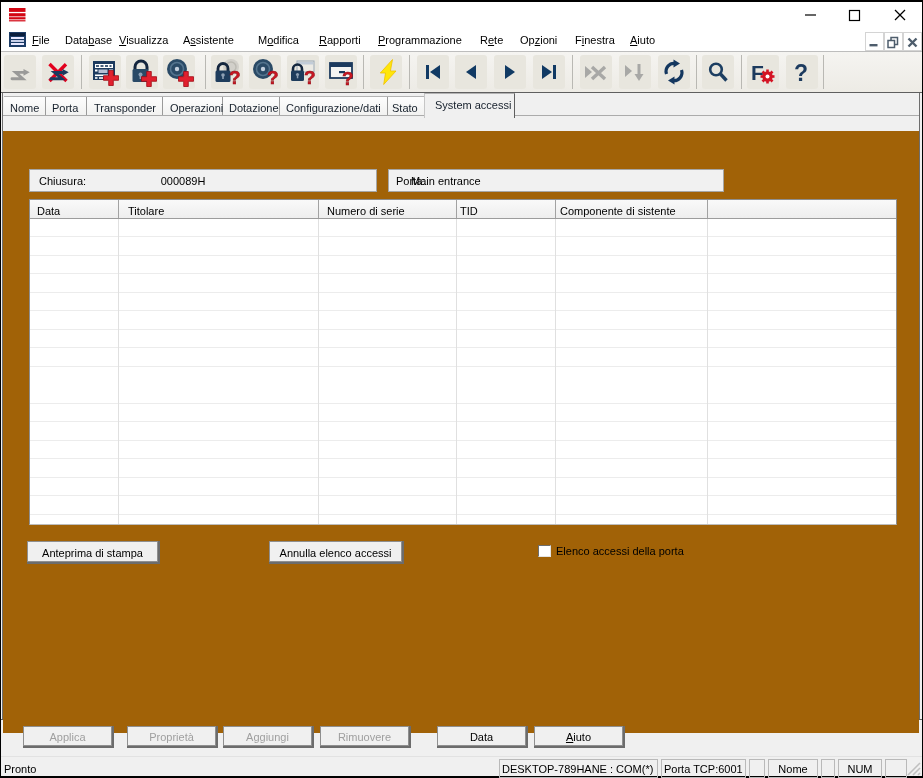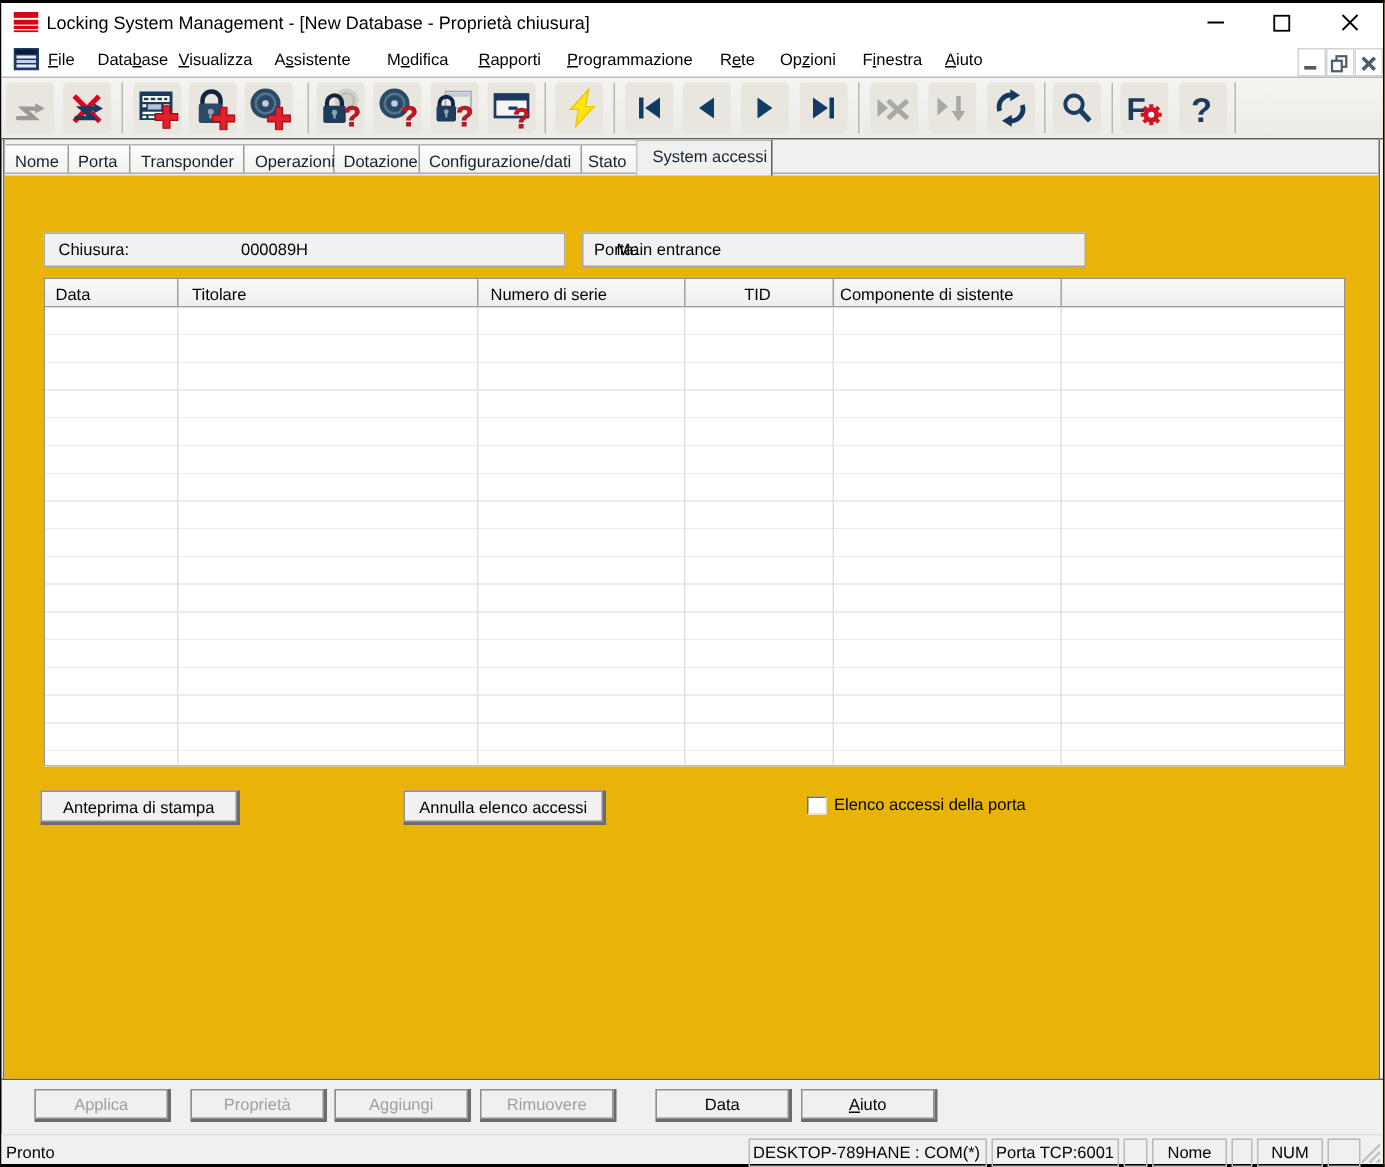--- a/index.html
+++ b/index.html
@@ -26,21 +26,20 @@
 <div class="abs" style="left:0;top:0;width:1px;height:778px;background:#000"></div>
 <div class="abs" style="left:922px;top:0;width:1px;height:778px;background:#000"></div>
 
 <div class="abs titlebar">
   <svg class="abs" style="left:8px;top:6px" width="17" height="14" viewBox="0 0 17 14">
     <rect x="0" y="0" width="16.5" height="3.9" fill="#d30613"></rect>
     <rect x="0" y="5.2" width="16.5" height="3.2" fill="#d30613"></rect>
     <rect x="0" y="9.2" width="16.5" height="2.2" fill="#d30613"></rect>
     <rect x="0" y="12.2" width="16.5" height="1.2" fill="#d30613"></rect>
   </svg>
-  <span class="abs" style="left:30px;top:6px;font-size:12px;color:#000;white-space:pre">Locking System Management - [New Database - Proprietà chiusura]</span>
   <svg class="abs" style="left:798px;top:0" width="120" height="26" viewBox="0 0 120 26">
     <line x1="6" y1="13" x2="17" y2="13" stroke="#000" stroke-width="1.2"></line>
     <rect x="50.5" y="8.5" width="10" height="10" fill="none" stroke="#000" stroke-width="1.2"></rect>
     <line x1="96" y1="8" x2="106" y2="18" stroke="#000" stroke-width="1.2"></line>
     <line x1="106" y1="8" x2="96" y2="18" stroke="#000" stroke-width="1.2"></line>
   </svg>
 </div>
 
 <div class="abs menubar">
   <svg class="abs" style="left:8px;top:4px" width="17" height="15" viewBox="0 0 17 15">
@@ -271,40 +270,40 @@
   <span class="tab" style="left:49px;top:8.5px">Porta</span>
   <span class="tab" style="left:91px;top:8.5px">Transponder</span>
   <span class="tab" style="left:167px;top:8.5px">Operazioni</span>
   <span class="tab" style="left:226px;top:8.5px">Dotazione</span>
   <span class="tab" style="left:283px;top:8.5px">Configurazione/dati</span>
   <span class="tab" style="left:389px;top:8.5px">Stato</span>
   <div class="abs" style="left:421px;top:0;width:89px;height:24px;background:#f0f0f0;border-left:1px solid #c6c6c6;border-top:1px solid #b2b2b2;border-right:1px solid #5e5e5e"></div>
   <span class="tab" style="left:432px;top:5.5px">System accessi</span>
 </div>
 
-<div class="abs" id="page" style="left:3px;top:117px;width:916px;height:602px;background:#eab308">
+<div class="abs" id="page" style="left:3px;top:131px;width:916px;height:602px;background:#a16207">
 
   <div class="abs" style="left:26px;top:38px;width:346px;height:21px;border:1px solid #a6a6a6;background:#f1f1f1"></div>
   <span class="abs" style="left:36px;top:44px;font-size:11px">Chiusura:</span>
   <span class="abs" style="left:80px;top:44px;width:200px;text-align:center;font-size:11px">000089H</span>
   <div class="abs" style="left:385px;top:38px;width:334px;height:21px;border:1px solid #a6a6a6;background:#f1f1f1"></div>
   <span class="abs" style="left:393px;top:44px;font-size:11px">Porta:</span>
   <span class="abs" style="left:408px;top:44px;width:200px;font-size:11px">Main entrance</span>
 
   <div class="abs" style="left:26px;top:68px;width:866px;height:324px;border:1px solid #8e8e8e;border-bottom-color:#bdbdbd;background:#fff">
     <div class="abs" style="left:0;top:0;width:866px;height:18px;background:linear-gradient(#f9f9f9,#eeeeee);border-bottom:1px solid #9c9c9c"></div>
     <div class="abs" style="left:88px;top:0;width:1px;height:18px;background:#a2a2a2"></div>
     <div class="abs" style="left:287.5px;top:0;width:1px;height:18px;background:#a2a2a2"></div>
     <div class="abs" style="left:425.5px;top:0;width:1px;height:18px;background:#a2a2a2"></div>
     <div class="abs" style="left:525px;top:0;width:1px;height:18px;background:#a2a2a2"></div>
     <div class="abs" style="left:676.5px;top:0;width:1px;height:18px;background:#a2a2a2"></div>
     <span class="abs" style="left:7px;top:4.5px;font-size:11px">Data</span>
     <span class="abs" style="left:98px;top:4.5px;font-size:11px">Titolare</span>
     <span class="abs" style="left:297px;top:4.5px;font-size:11px">Numero di serie</span>
-    <span class="abs" style="left:430px;top:4.5px;width:90px;text-align:center;font-size:11px">TID</span>
+    <span class="abs" style="left:430px;top:4.5px;width:90px;text-align:left;font-size:11px">TID</span>
     <span class="abs" style="left:530px;top:4.5px;font-size:11px">Componente di sistente</span>
 
     <div class="abs" style="left:0;top:19px;width:866px;height:305px;background:repeating-linear-gradient(to bottom,#ffffff 0px,#ffffff 17.5px,#ececec 17.5px,#ececec 18.5px)">
       <div class="abs" style="left:88px;top:0;width:1px;height:305px;background:#e0e0e0"></div>
       <div class="abs" style="left:287.5px;top:0;width:1px;height:305px;background:#e0e0e0"></div>
       <div class="abs" style="left:425.5px;top:0;width:1px;height:305px;background:#e0e0e0"></div>
       <div class="abs" style="left:525px;top:0;width:1px;height:305px;background:#e0e0e0"></div>
       <div class="abs" style="left:676.5px;top:0;width:1px;height:305px;background:#e0e0e0"></div>
     </div>
   </div>

